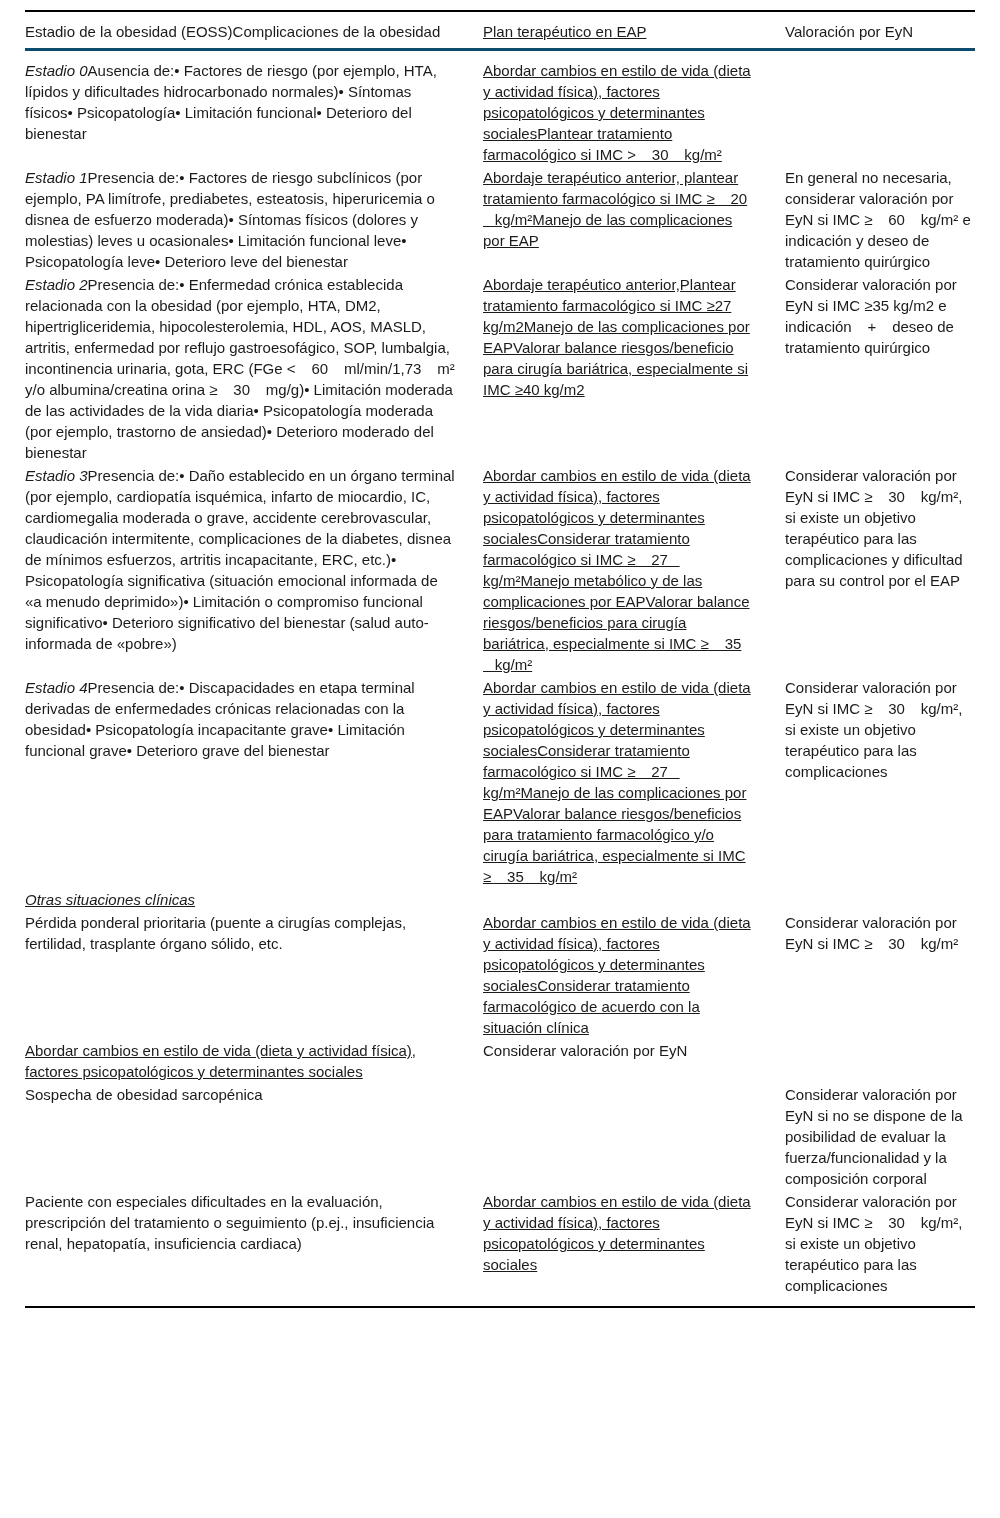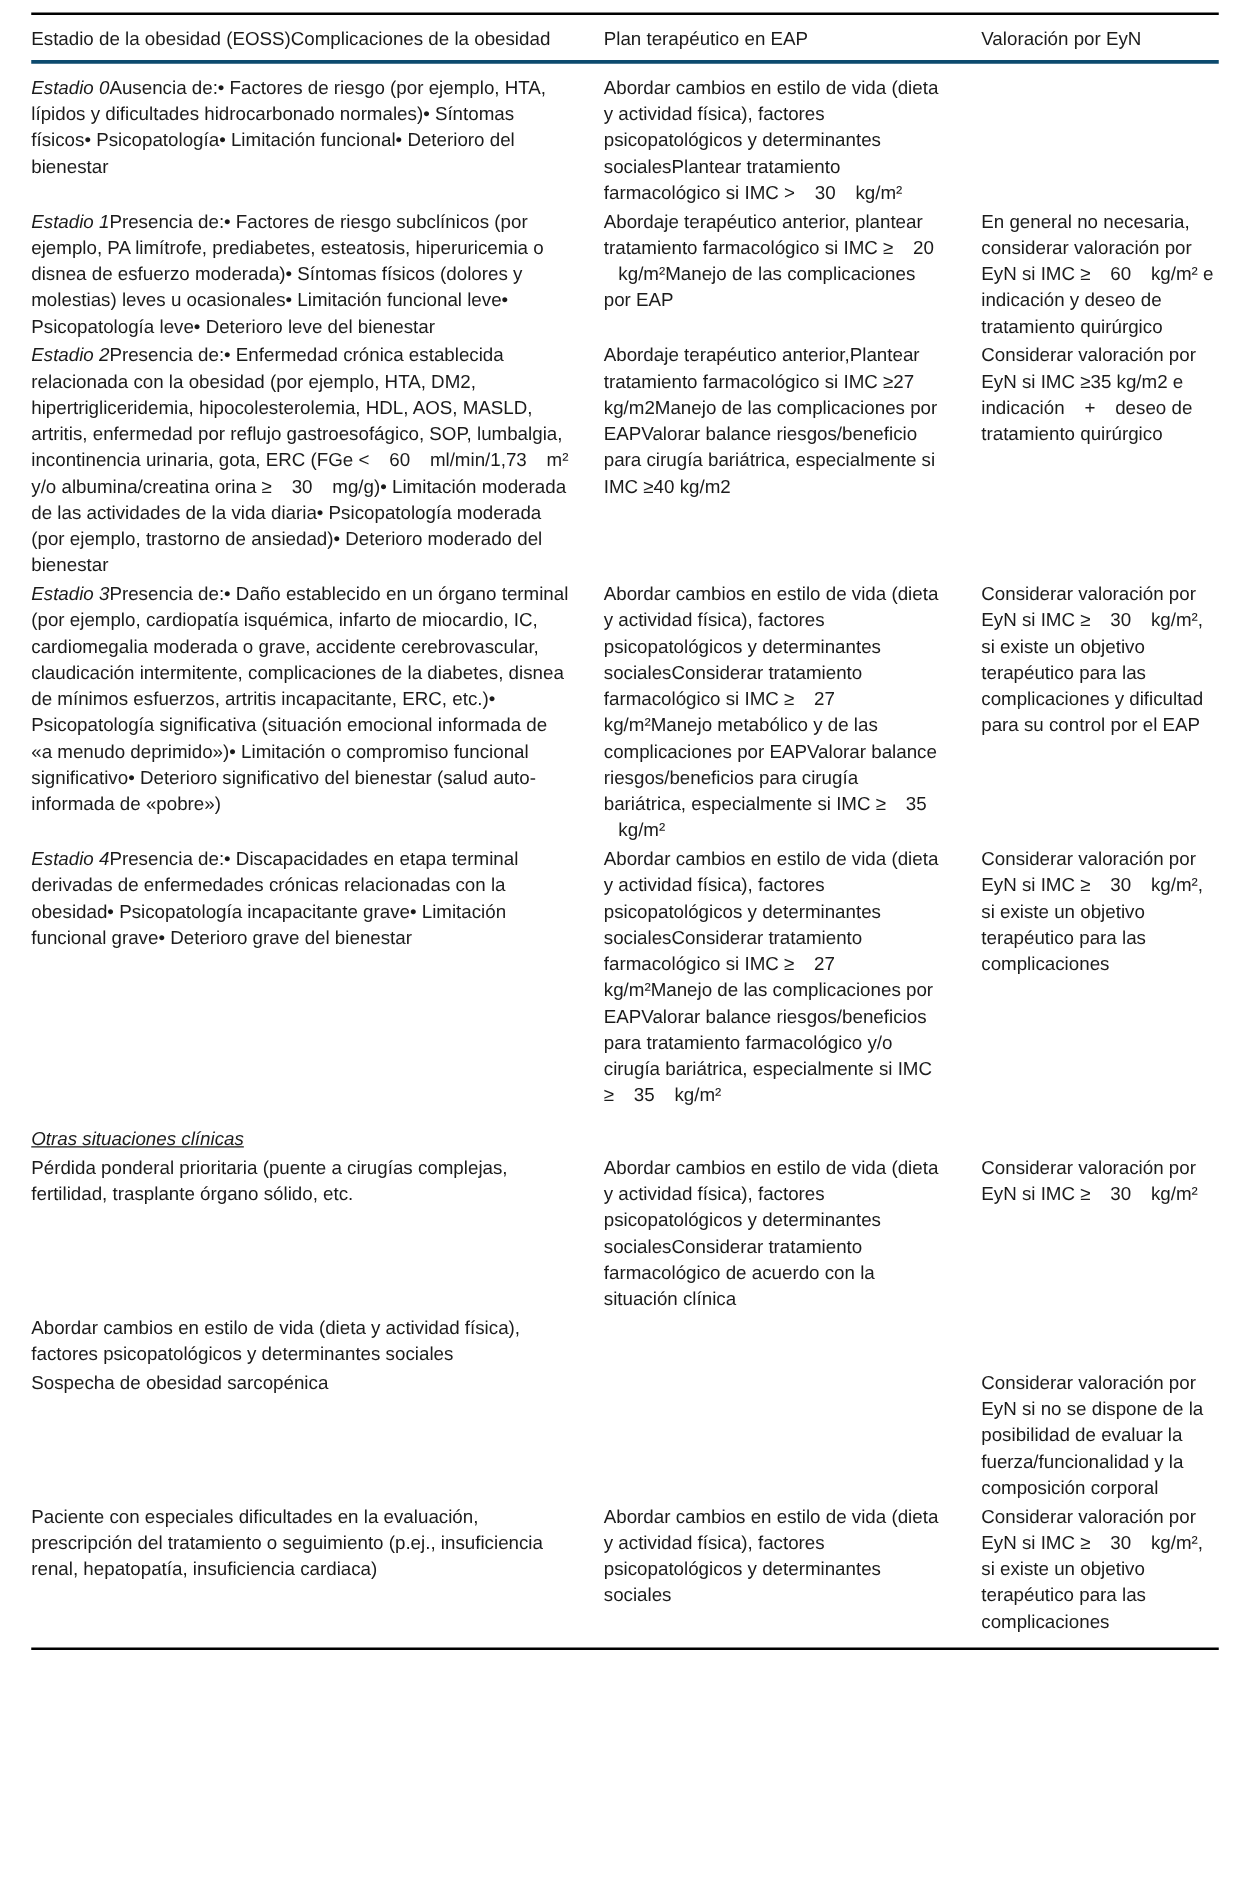--- a/index.html
+++ b/index.html
@@ -29,23 +29,23 @@
     padding: 7px 0 8px 0;
   }
   .trow {
     display: grid;
     grid-template-columns: 458px 302px 190px;
     align-items: start;
     margin-bottom: 2px;
   }
   .cell { overflow-wrap: break-word; }
   .c1 { padding-right: 26px; }
-  .c2 { padding-right: 34px; }
+  .c2 { padding-right: 34px; text-decoration: underline; }
   .c3 { padding-right: 0; }
-  .stage { font-style: italic; margin-top: 12px; }
+  .stage { font-style: italic; }
   .section-row { margin-bottom: 2px; text-decoration: underline; }
 </style>
 </head>
 <body>
 
 <div class="wrap">
 
   <div class="trow thead">
     <div class="cell c1">Estadio de la obesidad (EOSS)Complicaciones de la obesidad</div>
     <div class="cell c2">Plan terapéutico en EAP</div>
@@ -90,20 +90,21 @@
     </div>
 
     <div class="trow">
       <div class="cell c1">Pérdida ponderal prioritaria (puente a cirugías complejas, fertilidad, trasplante órgano sólido, etc.</div>
       <div class="cell c2">Abordar cambios en estilo de vida (dieta y actividad física), factores psicopatológicos y determinantes socialesConsiderar tratamiento farmacológico de acuerdo con la situación clínica</div>
       <div class="cell c3">Considerar valoración por EyN si IMC ≥   30   kg/m²</div>
     </div>
 
     <div class="trow">
       <div class="cell c2">Abordar cambios en estilo de vida (dieta y actividad física), factores psicopatológicos y determinantes sociales</div>
+      <div class="cell c3">Considerar valoración por EyN</div>
     </div>
 
     <div class="trow">
       <div class="cell c1">Sospecha de obesidad sarcopénica</div>
       <div class="cell c2"></div>
       <div class="cell c3">Considerar valoración por EyN si no se dispone de la posibilidad de evaluar la fuerza/funcionalidad y la composición corporal</div>
     </div>
 
     <div class="trow">
       <div class="cell c1">Paciente con especiales dificultades en la evaluación, prescripción del tratamiento o seguimiento (p.ej., insuficiencia renal, hepatopatía, insuficiencia cardiaca)</div>

